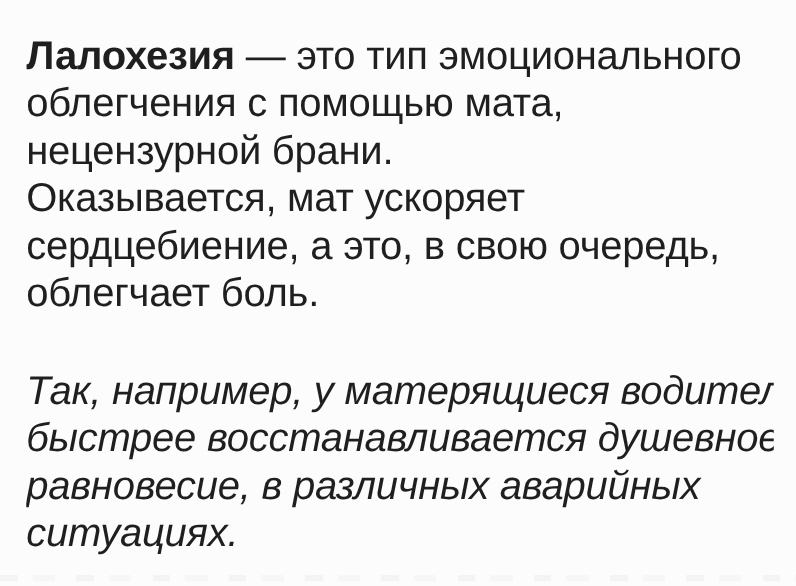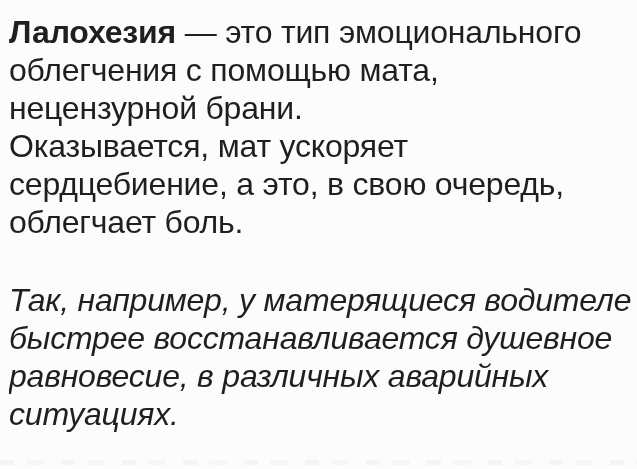--- a/index.html
+++ b/index.html
@@ -12,21 +12,21 @@
     width: 637px;
     height: 469px;
     box-sizing: border-box;
     background: #fcfcfc;
     overflow: hidden;
     font-family: "Liberation Sans", sans-serif;
     color: #1f1f1f;
     padding: 13px 6px 0 9px;
   }
   .para {
-    margin: 0;
+    margin: 12px;
     font-size: 32px;
     line-height: 38px;
     letter-spacing: -0.2px;
     white-space: pre;      
     overflow: hidden;
   }
   .para .lead-word {
     font-weight: 700;
   }
   .para .lead-rest {

